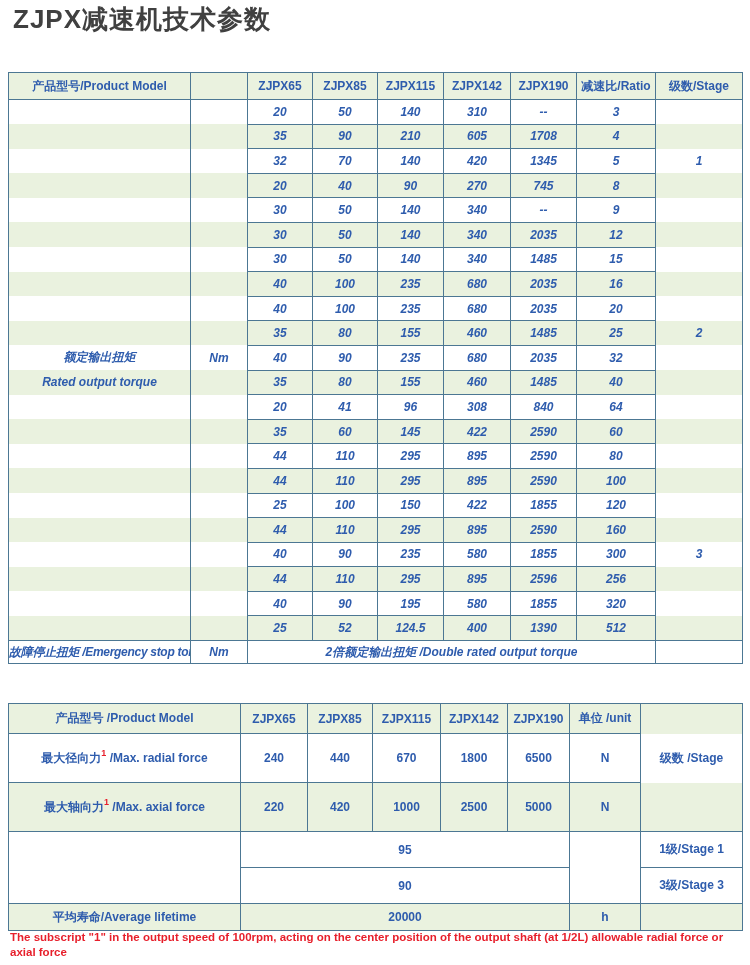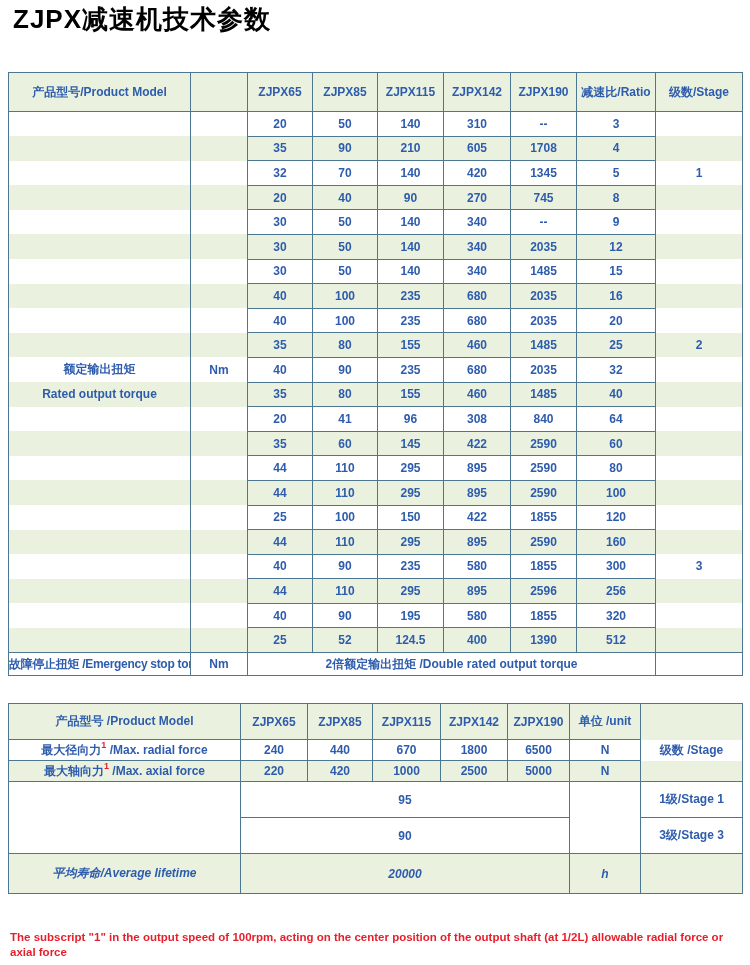--- a/index.html
+++ b/index.html
@@ -3,21 +3,21 @@
 <meta charset="utf-8">
 <style>
   html,body{margin:0;padding:0;}
   body{
     width:750px;height:965px;position:relative;background:#ffffff;
     font-family:"Liberation Sans","DejaVu Sans",sans-serif;
     -webkit-font-smoothing:antialiased;
   }
   .page-title{
     position:absolute;left:13px;top:2px;
-    font-size:26px;font-weight:bold;color:#000000;letter-spacing:1px;
+    font-size:26px;font-weight:bold;color:#404040;letter-spacing:1px;
     white-space:nowrap;
   }
   table.tbl{
     border-collapse:collapse;table-layout:fixed;position:absolute;left:8px;
     border:1px solid #4c7793;
   }
   #t1{top:72px;width:734px;}
   #t2{top:703px;width:734px;}
   .tbl td,.tbl th{
     padding:0;text-align:center;vertical-align:middle;
@@ -25,24 +25,24 @@
     overflow:hidden;
   }
   tr.w>*{background:#ffffff;}
   tr.g>*{background:#eaf2df;}
   .data{border:1px solid #4c7793;}
   .labcol,.ucol,.stagecol{
     border-left:1px solid #4c7793;border-right:1px solid #4c7793;
     border-top:0 none;border-bottom:0 none;
   }
   tr.em td{border-top:1px solid #4c7793;}
-  #t1 thead tr{height:39px;}
-  #t1 tbody tr{height:24.6px;}
+  #t1 thead tr{height:27px;}
+  #t1 tbody tr{height:24.6px;font-style:italic;}
   #t1 tr.em{height:23px;}
-  .r30{height:36px;} .r31{height:21px;padding-left:23px;} .r28{height:36px;} .r33{height:40px;font-style:italic;}
+  .r30{height:30px;} .r31{height:49px;padding-left:23px;} .r28{height:36px;} .r33{height:27px;}
   .en{font-size:11px;}
   .small{font-size:10.5px;letter-spacing:-0.3px;}
   sup.red{color:#e71f2b;font-size:9px;position:relative;top:-1px;font-weight:bold;}
   .notes{position:absolute;left:10px;top:928px;color:#e71f2b;font-weight:bold;line-height:15px;}
   .note-zh{font-size:11px;}
   .note-en{font-size:11.5px;margin-top:2px;}
 </style>
 </head>
 <body>
 

